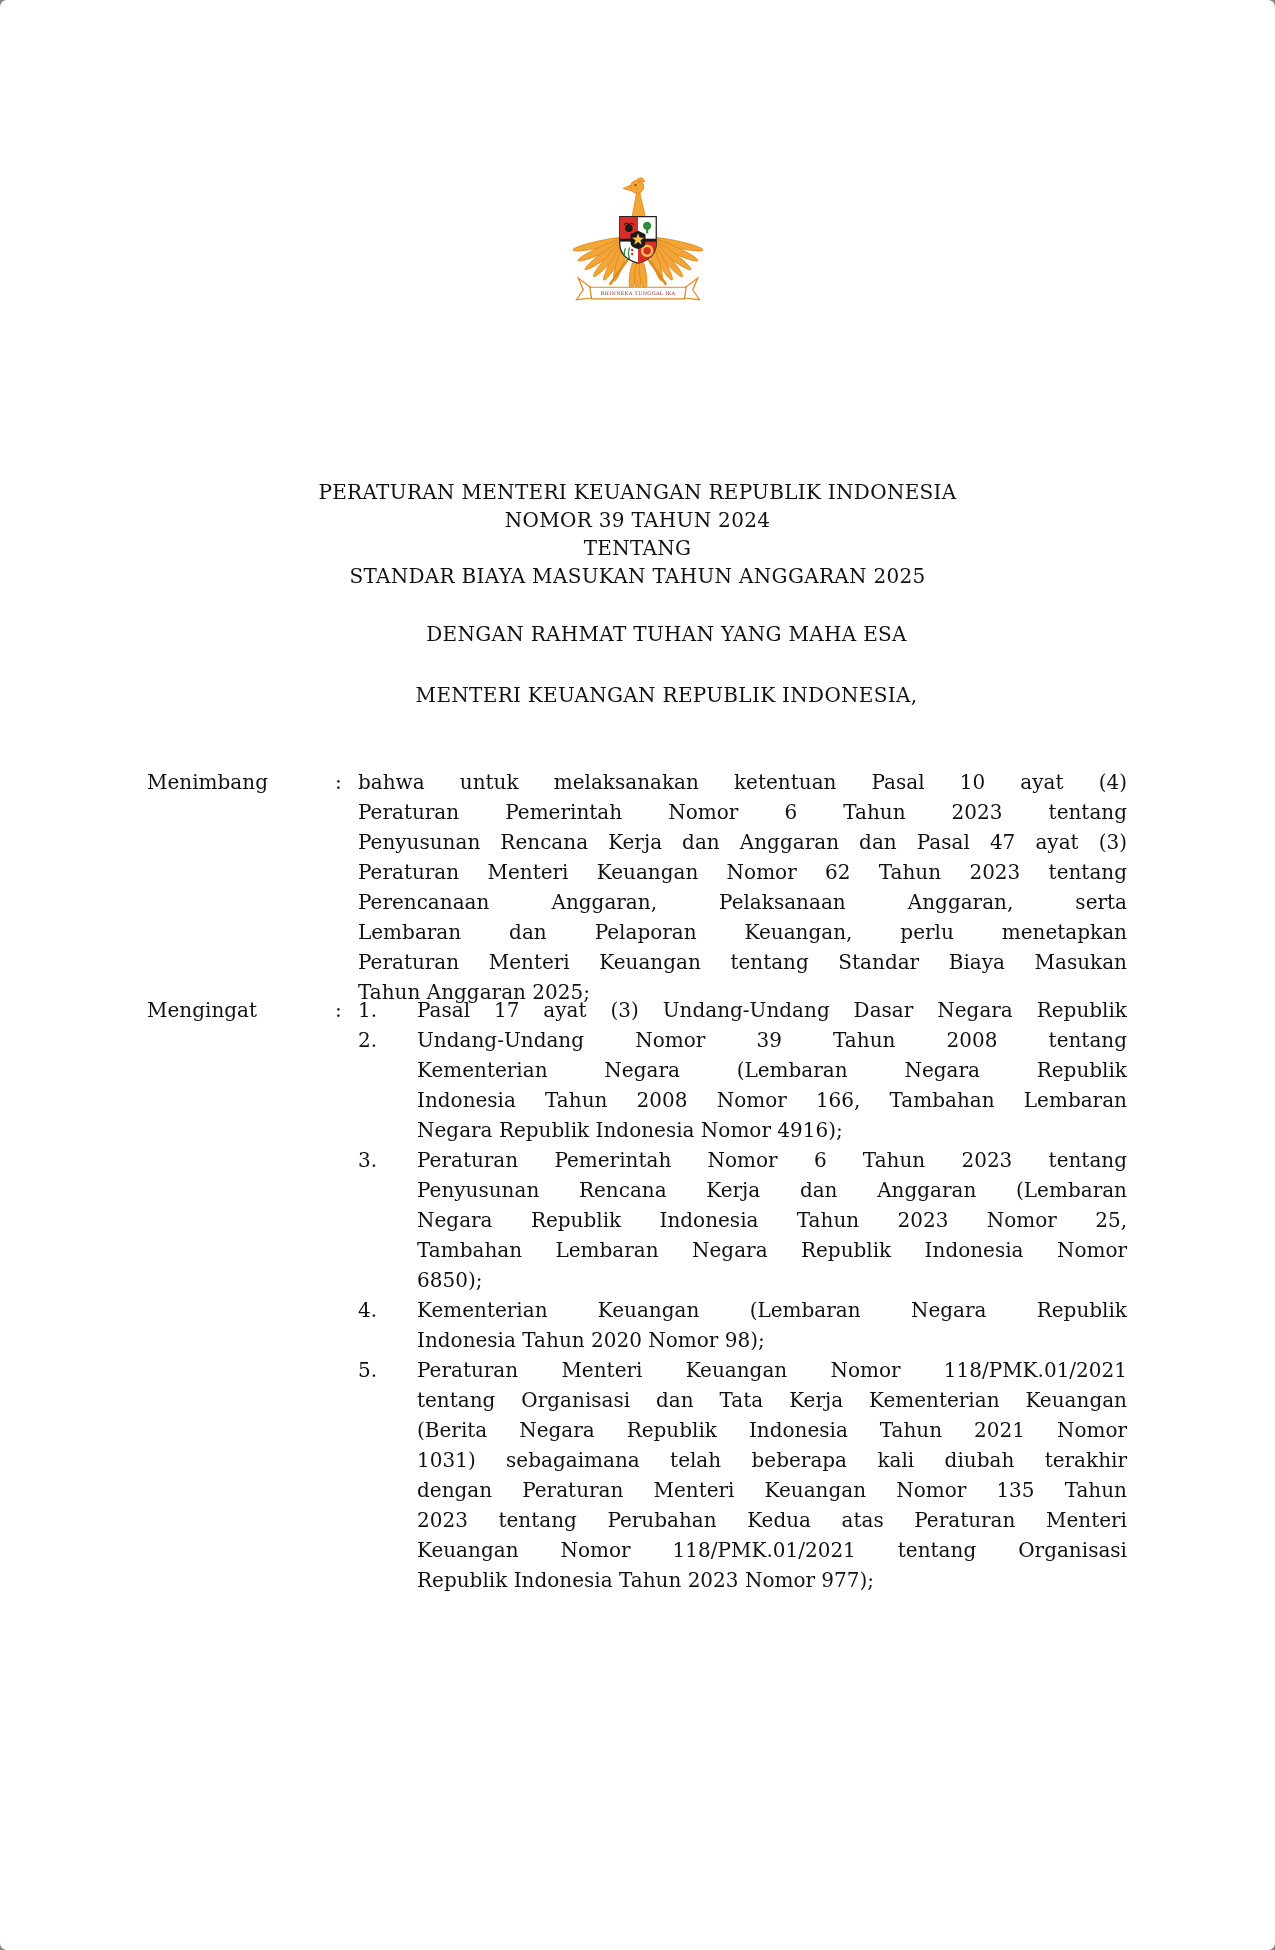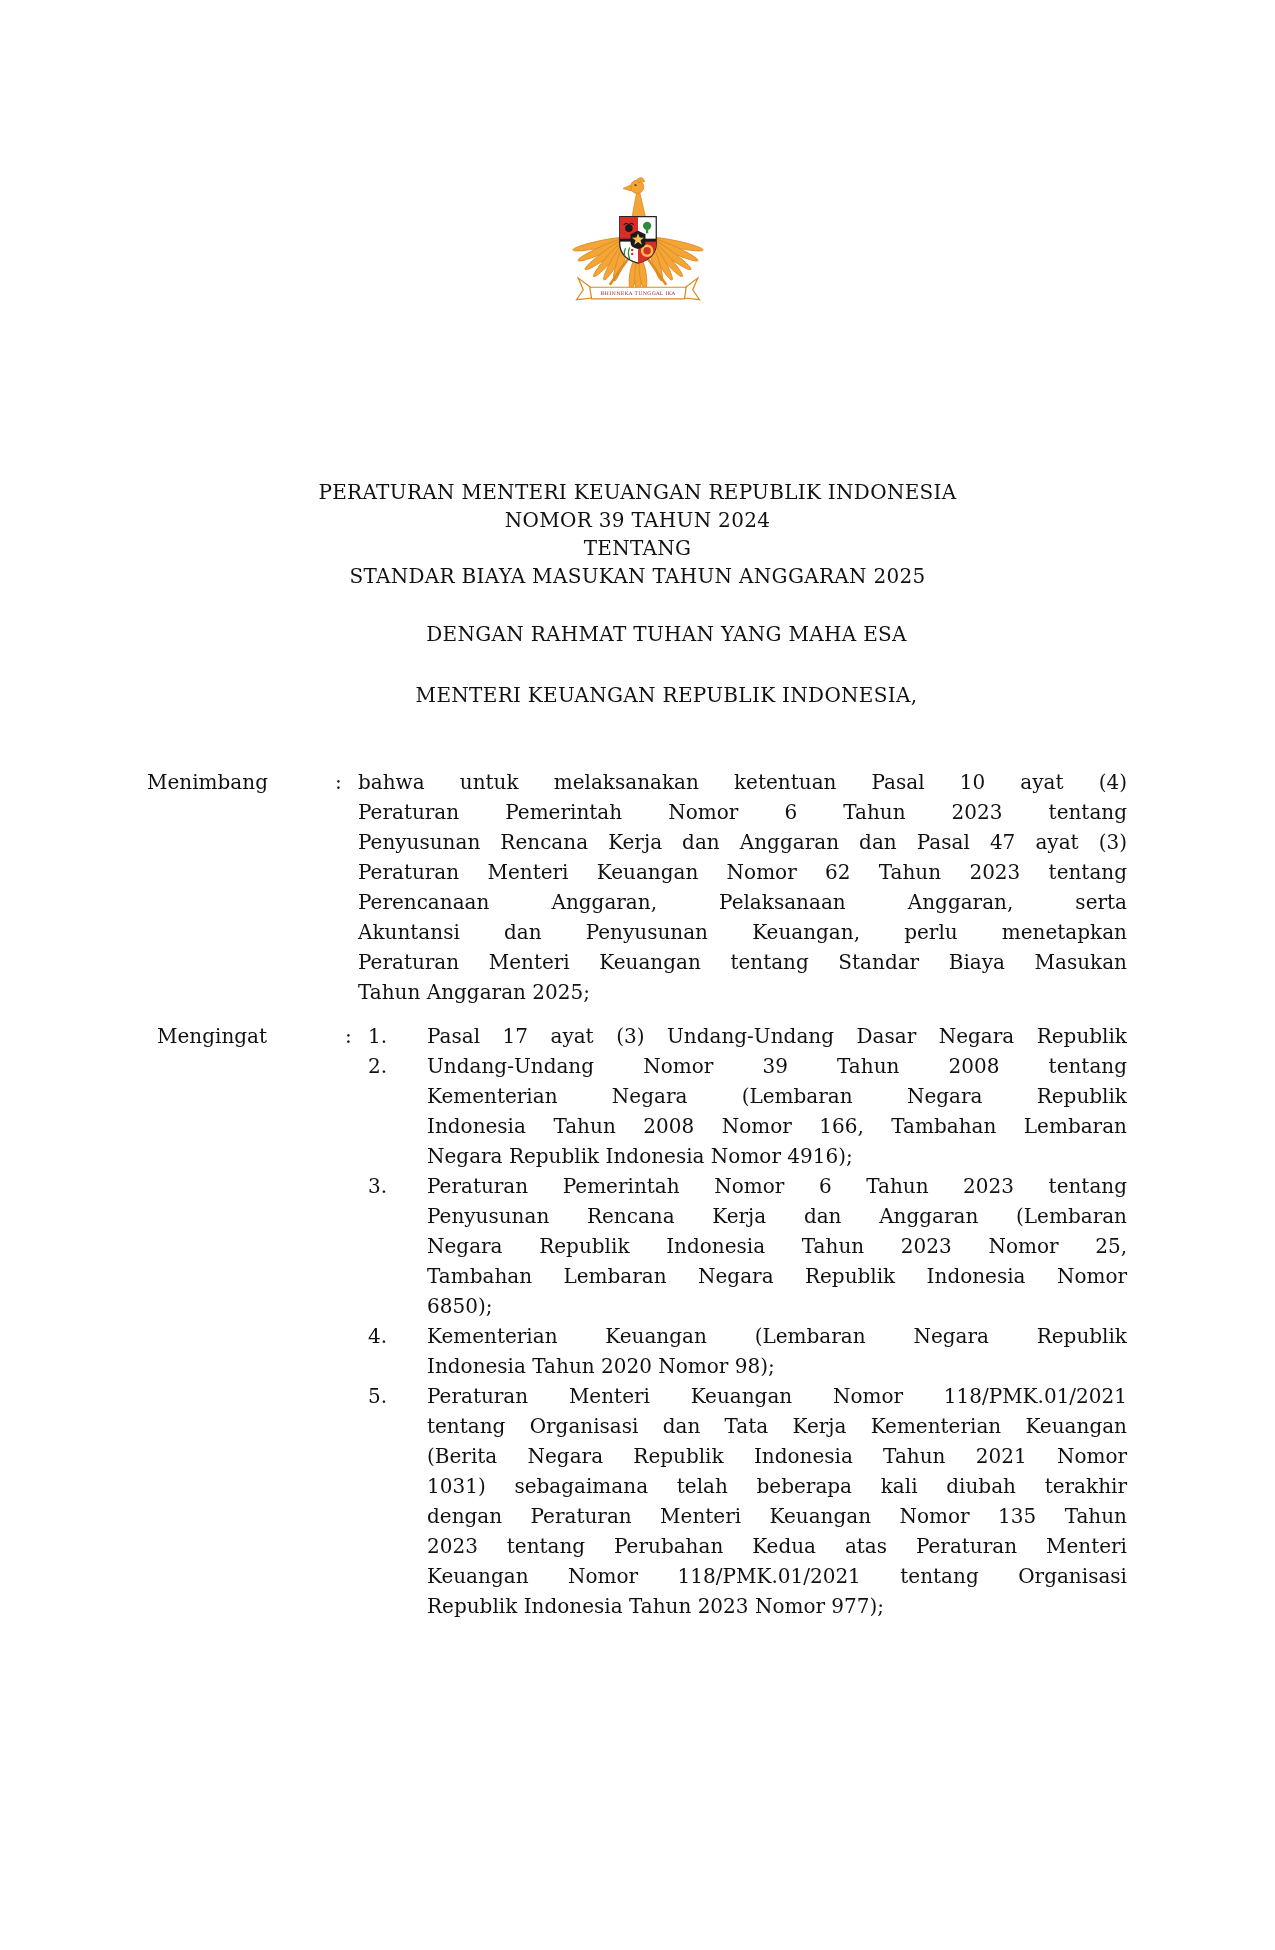--- a/index.html
+++ b/index.html
@@ -3,20 +3,21 @@
 <meta charset="utf-8">
 <style>
   html,body { margin:0; padding:0; background:#888; }
   .page {
     position:relative;
     width:1275px; height:1950px;
     margin:0 auto;
     background:#ffffff;
     font-family:"DejaVu Serif", serif;
     color:#111;
+    border-radius:7px;
   }
   .emblem {
     position:absolute;
     top:142px; left:50%;
     width:170px; height:166px;
     transform:translateX(-50%);
   }
   .emblem svg { width:100%; height:100%; display:block; }
   .center-line {
     position:absolute; left:0; width:100%;
@@ -33,21 +34,21 @@
   .clause {
     position:absolute; left:147px; right:148px;
     display:grid;
     grid-template-columns:188px 23px 1fr;
     font-size:20px; line-height:30px;
     align-items:start;
   }
   .clause .label { text-align:left; }
   .clause .sep   { text-align:left; }
   .menimbang-block { top:767px; }
-  .mengingat-block { top:1021px;margin-left:10px; }
+  .mengingat-block { top:995px; }
   .jl { text-align:justify; text-align-last:justify; }
   .ll { text-align:center;   text-align-last:left; }
   .list-item {
     display:grid;
     grid-template-columns:59px 1fr;
     align-items:start;
   }
   .num { text-align:left; }
 </style>
 </head>
@@ -147,21 +148,21 @@
 
   <div class="clause menimbang-block">
     <div class="label">Menimbang</div>
     <div class="sep">:</div>
     <div>
       <div class="jl">bahwa untuk melaksanakan ketentuan Pasal 10 ayat (4)</div>
       <div class="jl">Peraturan Pemerintah Nomor 6 Tahun 2023 tentang</div>
       <div class="jl">Penyusunan Rencana Kerja dan Anggaran dan Pasal 47 ayat (3)</div>
       <div class="jl">Peraturan Menteri Keuangan Nomor 62 Tahun 2023 tentang</div>
       <div class="jl">Perencanaan Anggaran, Pelaksanaan Anggaran, serta</div>
-      <div class="jl">Akuntansi dan Penyusunan Keuangan, perlu menetapkan</div>
+      <div class="jl">Lembaran dan Pelaporan Keuangan, perlu menetapkan</div>
       <div class="jl">Peraturan Menteri Keuangan tentang Standar Biaya Masukan</div>
       <div class="ll">Tahun Anggaran 2025;</div>
     </div>
   </div>
 
   <div class="clause mengingat-block">
     <div class="label">Mengingat</div>
     <div class="sep">:</div>
     <div>
 

